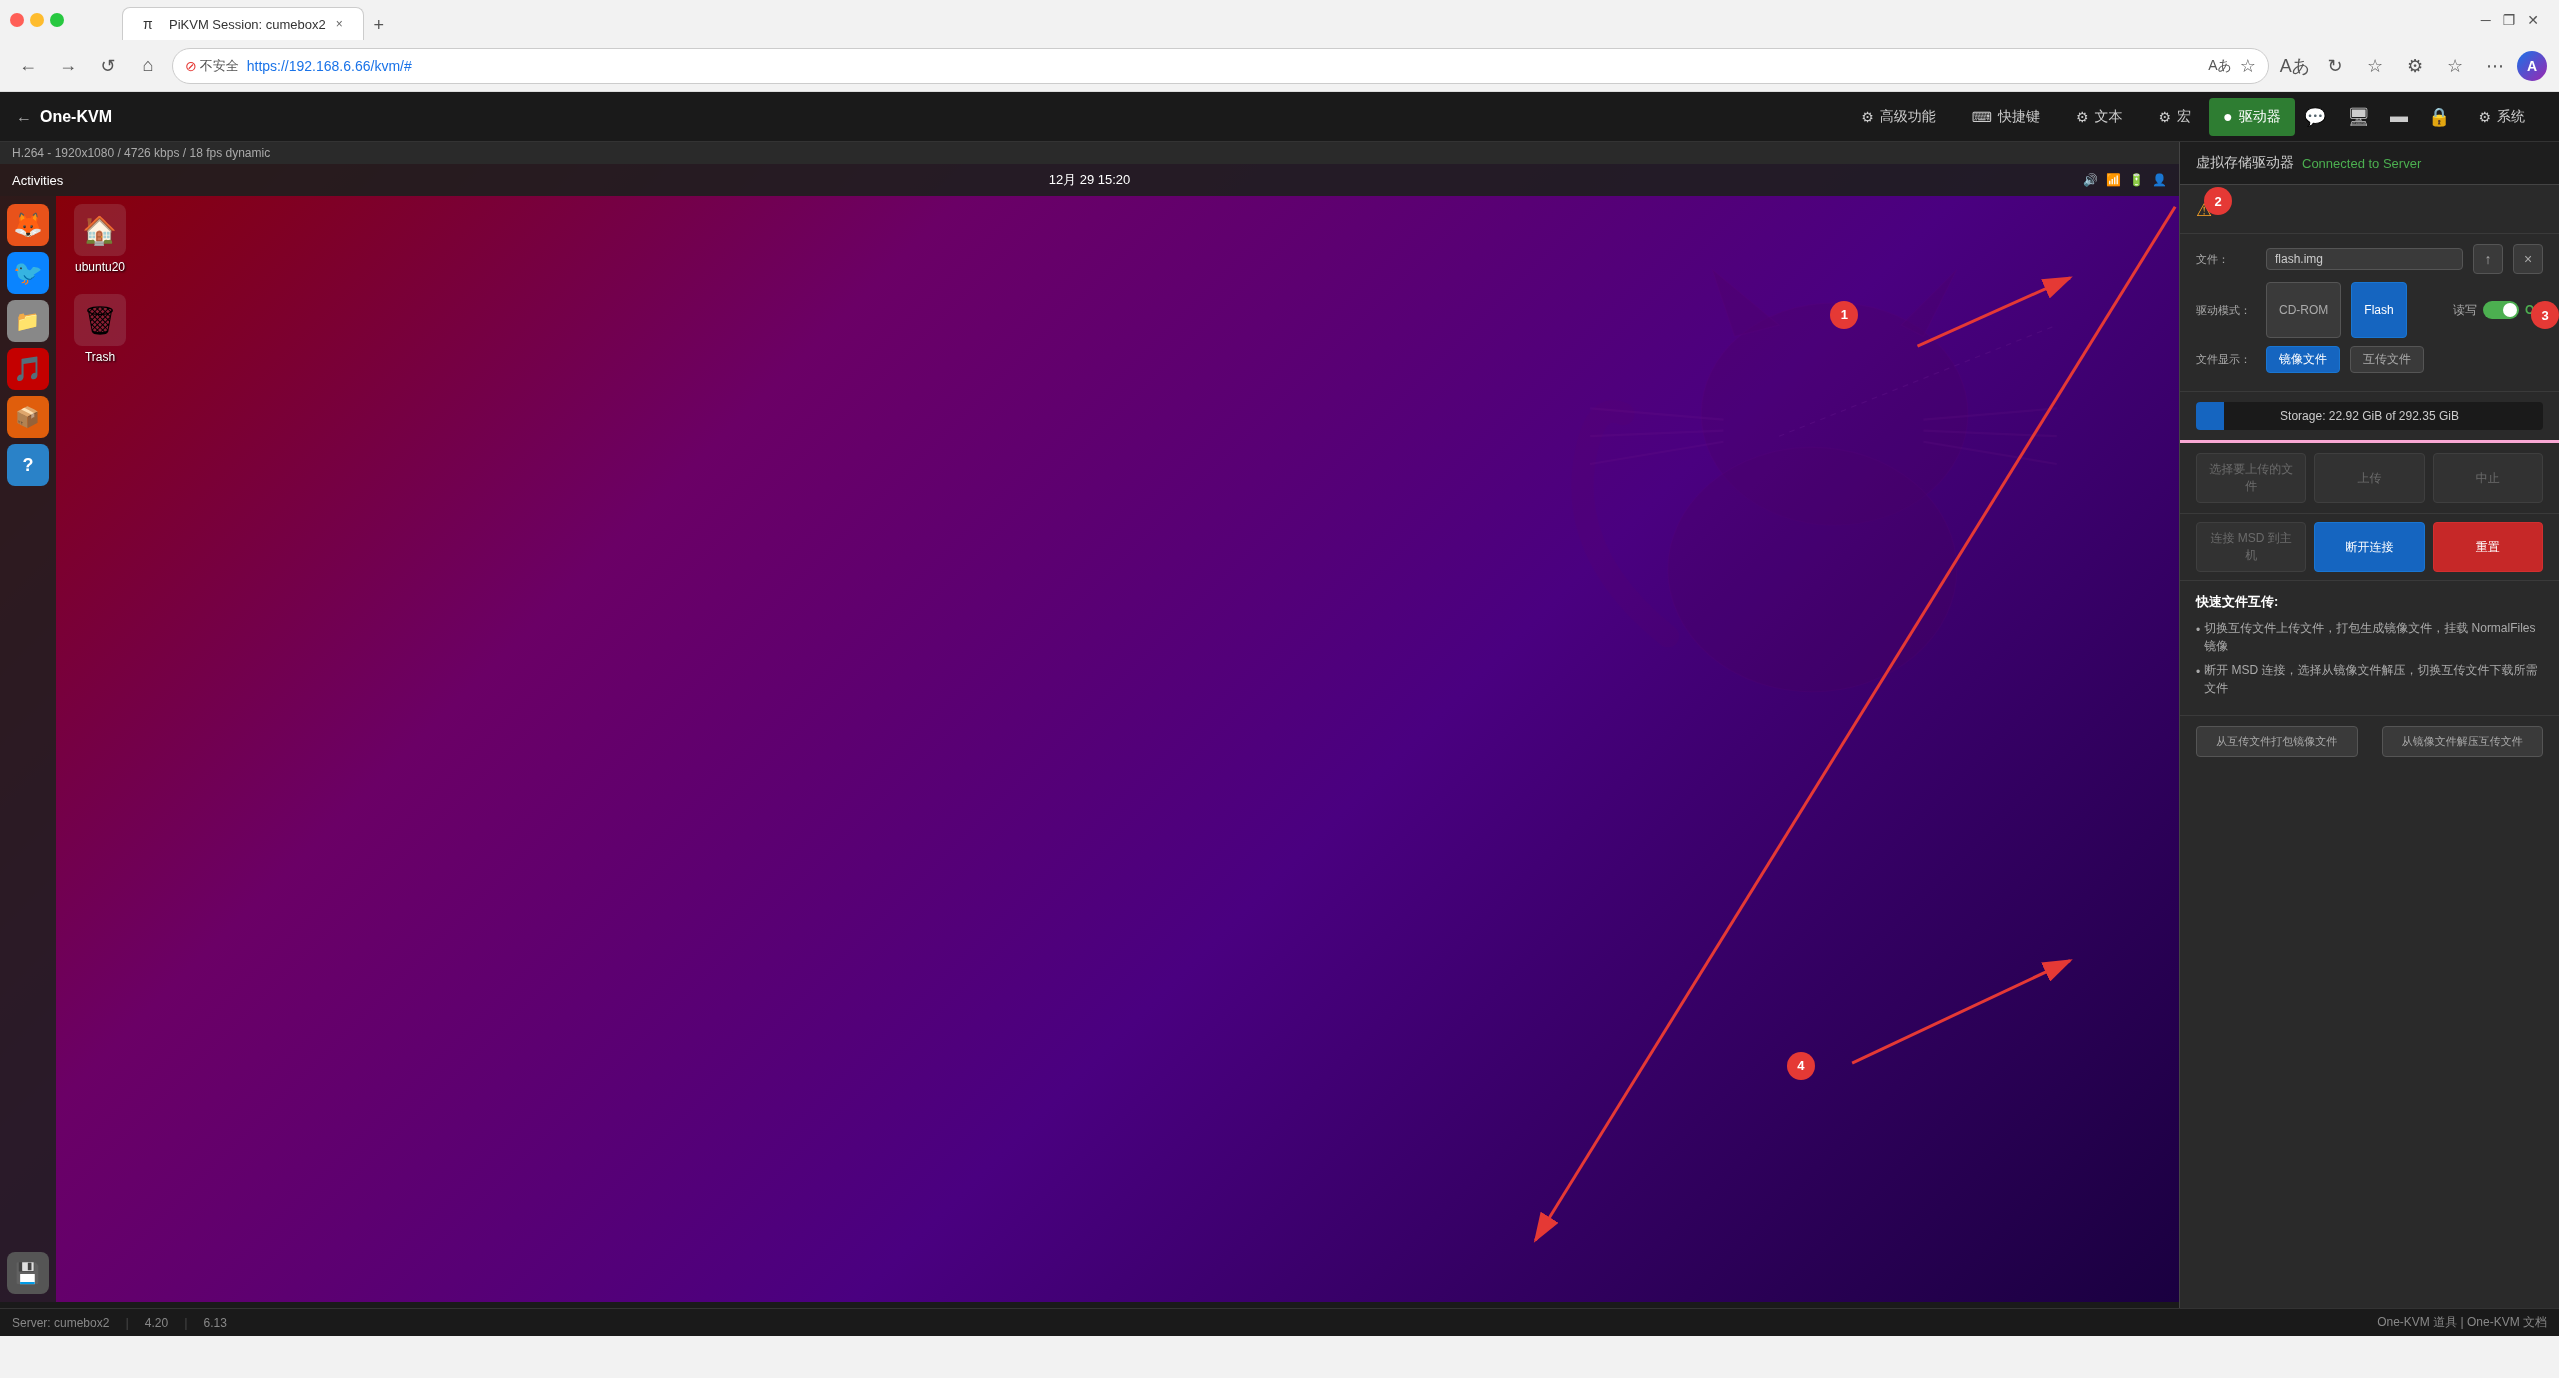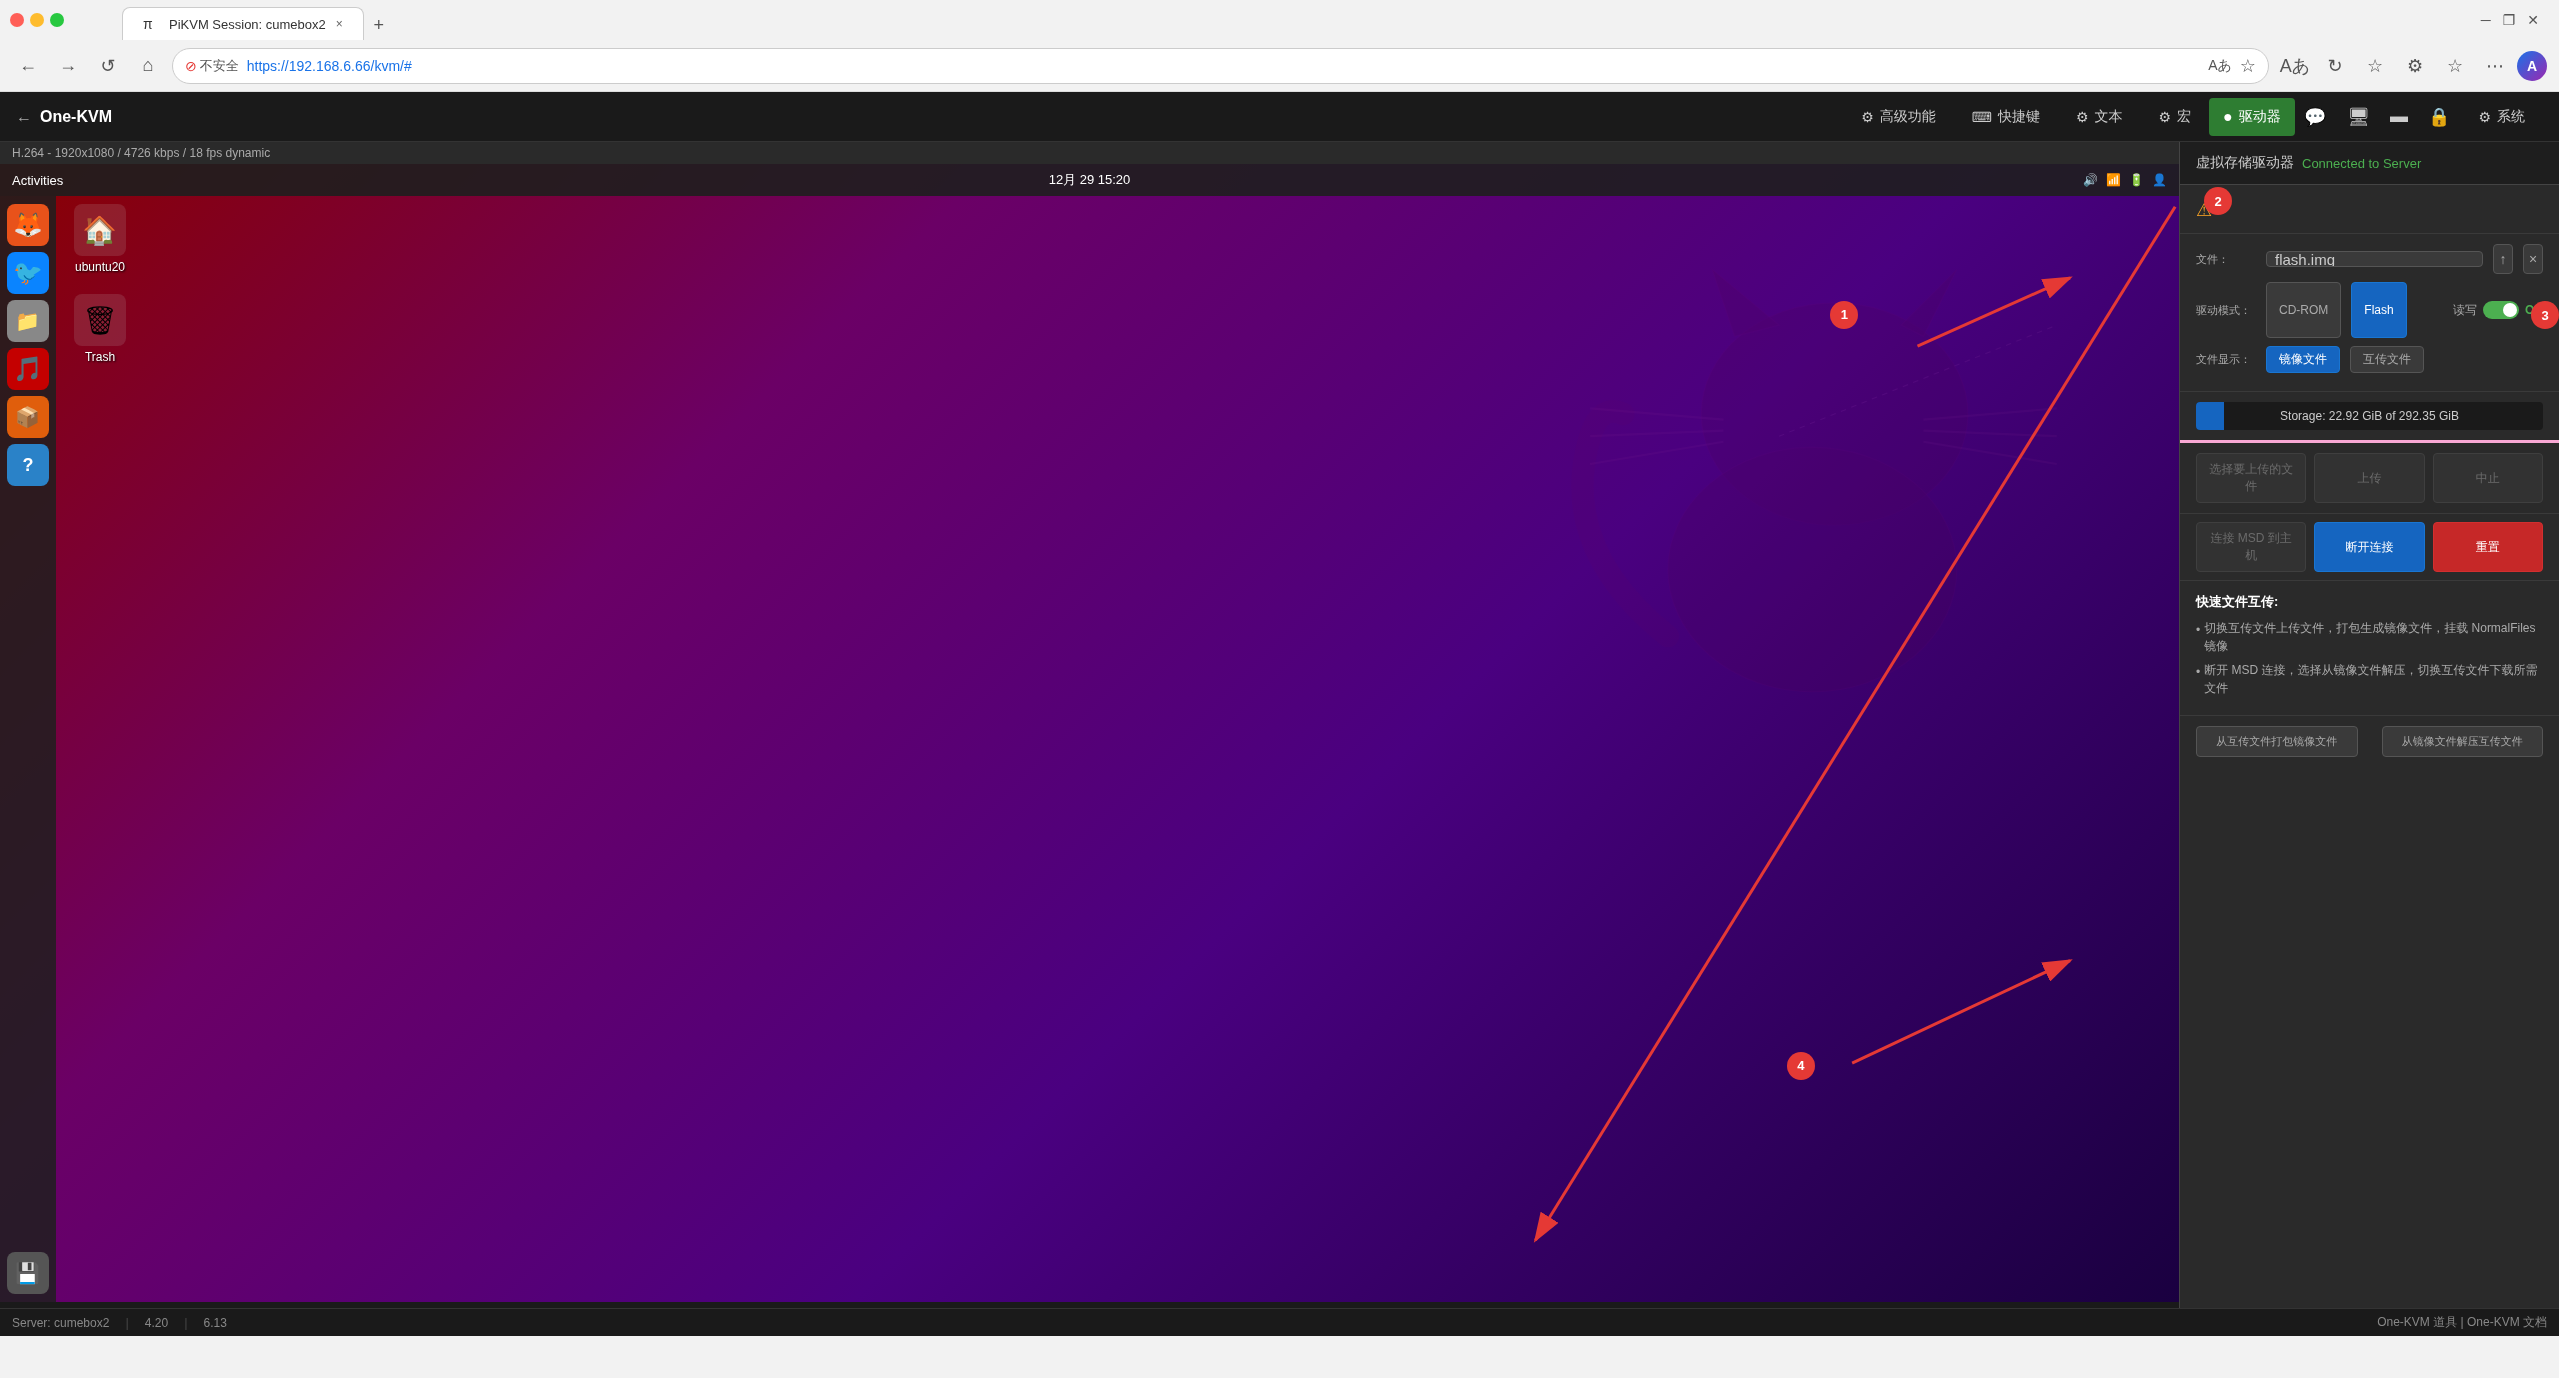--- a/index.html
+++ b/index.html
@@ -337,21 +337,21 @@
                 <polygon points="0 0, 10 3.5, 0 7" fill="#e53935"></polygon>
               </marker>
             </defs>
             <line x1="85%" y1="15%" x2="60%" y2="90%" stroke="#e53935" stroke-width="3" marker-end="url(#arrowhead2)"></line>
           </svg>
         </div>
 
         <div class="panel-section">
           <div class="panel-row">
             <span class="panel-label">文件：</span>
-            <input class="panel-input" type="text" value="flash.img" style="background: rgb(58, 58, 58); border: 1px solid rgb(85, 85, 85); color: rgb(204, 204, 204); border-radius: 4px; padding: 5px 8px; font-size: 15px; height: 16px; flex: 1 1 0%;" placeholder="flash.img">
+            <input class="panel-input" type="text" value="flash.img" style="background: rgb(58, 58, 58); border: 1px solid rgb(85, 85, 85); color: rgb(204, 204, 204); border-radius: 4px; padding: 5px 8px; font-size: 12px; height: 22px; flex: 1 1 0%;" placeholder="flash.img">
             <div class="panel-btn-icon">↑</div>
             <div class="panel-btn-icon">×</div>
           </div>
 
           <div class="drive-mode-row">
             <span class="panel-label">驱动模式：</span>
             <button class="drive-mode-btn">CD-ROM</button>
             <button class="drive-mode-btn active">Flash</button>
             <div class="rw-toggle">
               <span class="rw-label">读写</span>

